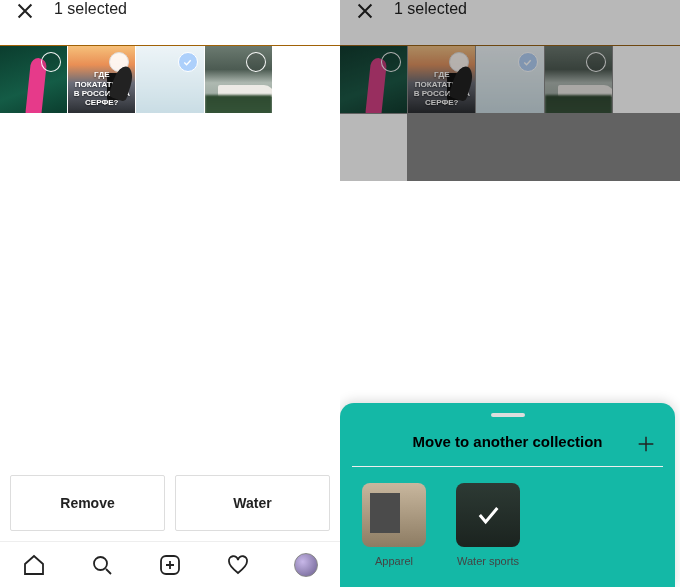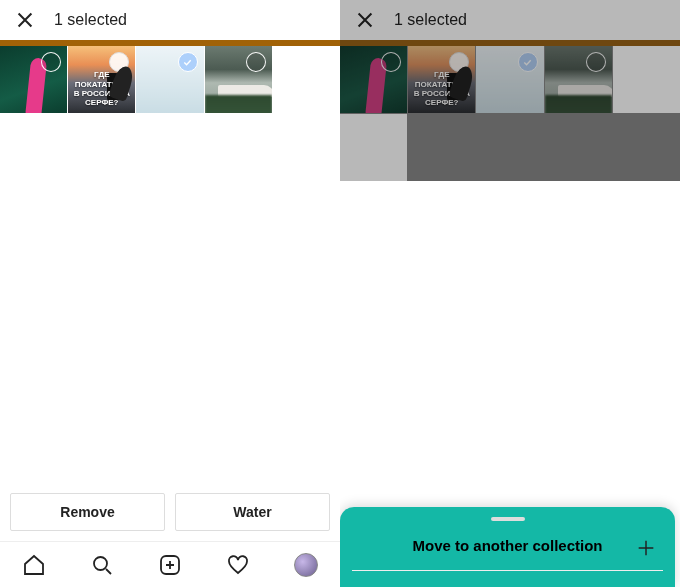--- a/index.html
+++ b/index.html
@@ -1,21 +1,21 @@
 <!DOCTYPE html>
 <html><head>
 <meta charset="utf-8">
 <style>
   * { box-sizing: border-box; margin: 0; padding: 0; }
   html, body { width: 680px; height: 587px; font-family: -apple-system, Helvetica, Arial, sans-serif; background: #fff; }
   .container { display: flex; width: 680px; height: 587px; }
   .pane { position: relative; display: flex; flex-direction: column; overflow: hidden; }
   .pane-left { width: 340px; }
   .pane-right { width: 340px; }
-  .header { height: 46px; display: flex; align-items: center; padding: 0 14px; border-bottom: 6px solid #a16207; background: #fff; }
+  .header { height: 46px; display: flex; padding: 0 14px; border-bottom: 1px solid #a16207; background: #fff; }
   .header .x { width: 22px; height: 22px; margin-right: 18px; }
   .header .title { font-size: 16px; font-weight: 500; color: #222; }
   .grid { display: grid; grid-template-columns: repeat(5, 1fr); gap: 1px; background: #fff; }
   .tile { position: relative; aspect-ratio: 1/1; background: #333; overflow: hidden; }
   .tile .circ { position: absolute; top: 6px; right: 6px; width: 20px; height: 20px; border-radius: 50%; border: 1.5px solid rgba(255,255,255,0.95); background: rgba(0,0,0,0.1); }
   .tile .circ.solid { border-color: #ddd; background: rgba(255,255,255,0.9); }
   .tile .circ.check { background: #4a98f7; border-color: #fff; display:flex; align-items:center; justify-content:center; }
   .tile .circ.check svg { width: 11px; height: 11px; }
   .tile.dim::after { content:""; position:absolute; inset:0; background:rgba(255,255,255,0.55); }
   .tile.blank { background: #fff; }
@@ -27,21 +27,21 @@
   .t-surf { background: linear-gradient(#f6c07a 0%, #e98f55 28%, #6b6e7a 55%, #2b2e33 100%); }
   .t-surf::before { content:""; position:absolute; left:58%; top:40%; width:12px; height:28px; background:#111; border-radius:3px; }
   .t-surf::after { content:""; position:absolute; left:66%; top:30%; width:18px; height:34px; background:#222; border-radius:50% 50% 4px 4px; transform:rotate(18deg); }
   .t-water { background: linear-gradient(#d7e7ee,#a9c9d6 60%,#88b3c4); }
   .t-boat { background: linear-gradient(#6b7a70 0%, #4c5b52 35%, #aeb9b1 55%, #8b9a90 100%); }
   .t-boat::before { content:""; position:absolute; left:20%; top:58%; width:56px; height:12px; background:#eceae5; border-radius:2px 10px 2px 2px; }
   .t-boat::after { content:""; position:absolute; left:0; right:0; bottom:-4px; height:22px; background:linear-gradient(#2e4a30,#355538); filter:blur(1px); }
 
   
   .btn-row { margin-top:auto; display:flex; gap:10px; padding:10px; }
-  .btn { flex:1; height:38px; border:1px solid #ddd; background:#fff; font-size:14px; font-weight:600; color:#222; display:flex; align-items:center; justify-content:center; border-radius:2px; }
+  .btn { flex:1; height:56px; border:1px solid #ddd; background:#fff; font-size:14px; font-weight:600; color:#222; display:flex; align-items:center; justify-content:center; border-radius:2px; }
   .tabbar { height:46px; border-top:1px solid #eee; display:flex; align-items:center; justify-content:space-around; }
   .tabbar .ico { width:24px; height:24px; color:#222; }
   .avatar { width:24px; height:24px; border-radius:50%; background: radial-gradient(circle at 35% 35%, #c7b7e8, #6a5e8e); border:1px solid #888; }
 
   
   .dim-overlay { position:absolute; inset:0; background:rgba(0,0,0,0.0); }
   .pane-right .header, .pane-right .grid { filter: brightness(0.72) saturate(0.85); }
   .pane-right .grid { background:#888; }
   .sheet { position:absolute; left:0; right:5px; bottom:0; background:#14b8a6; border-top-left-radius:14px; border-top-right-radius:14px; box-shadow:0 -2px 12px rgba(0,0,0,.15); padding:10px 12px 16px; }
   .grab { width:34px; height:4px; background:#ddd; border-radius:3px; margin:0 auto 10px; }
@@ -162,15 +162,29 @@
     <div class="sheet">
       <div class="grab"></div>
       <div class="sheet-head">
         <div class="sheet-title">Move to another collection</div>
         <span class="plus">
           <svg viewBox="0 0 24 24" stroke="#222" stroke-width="1.6" fill="none">
               <path d="M12 4 V20 M4 12 H20"></path>
             </svg>
         </span>
       </div>
+      <div class="coll-row">
+        <div class="coll">
+          <div class="thumb c-apparel"></div>
+          <div class="lbl">Apparel</div>
+        </div>
+        <div class="coll">
+          <div class="thumb c-water">
+            <svg viewBox="0 0 24 24" stroke="#fff" stroke-width="2.6" fill="none">
+                <path d="M5 12 L10 18 L20 6"></path>
+              </svg>
+          </div>
+          <div class="lbl">Water sports</div>
+        </div>
+      </div>
     </div>
   </div>
 </div>
 
 </body></html>

